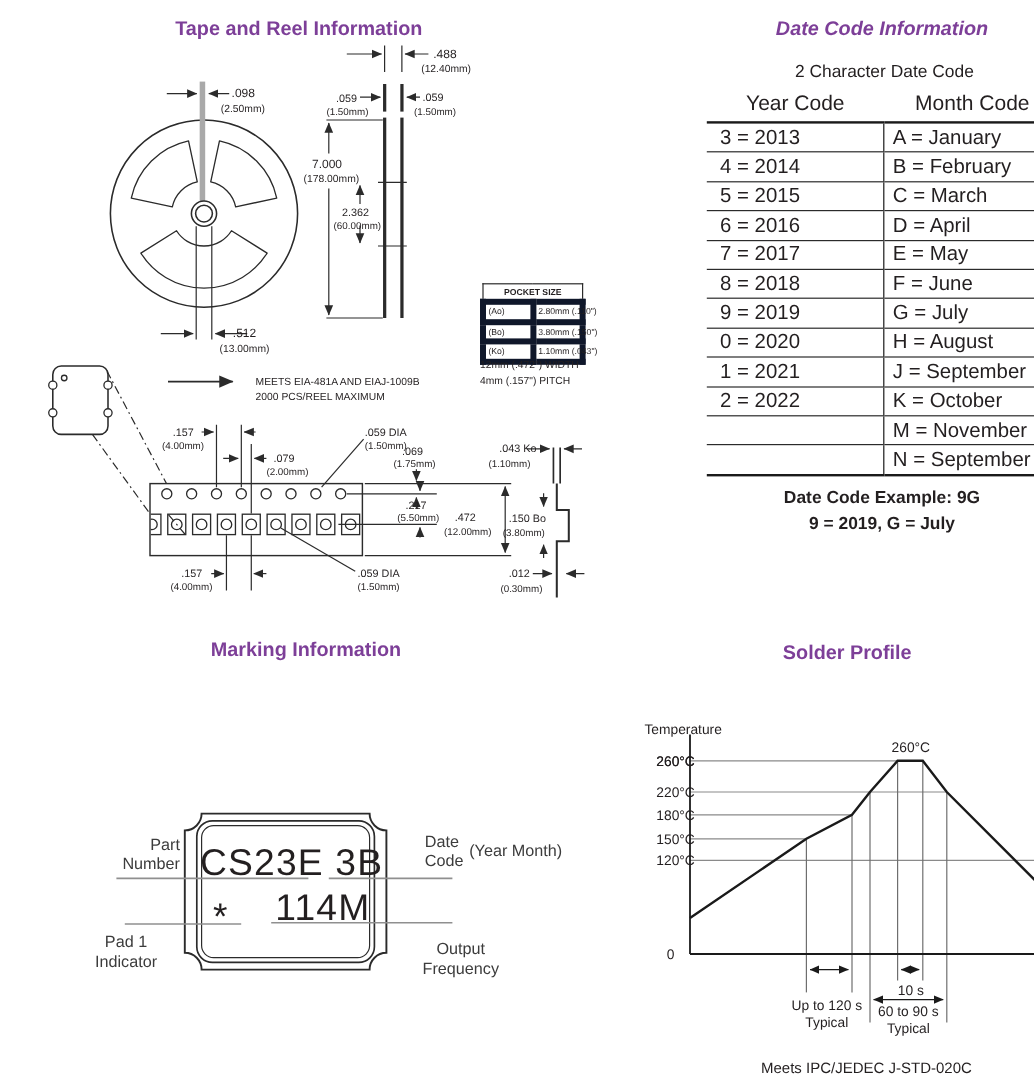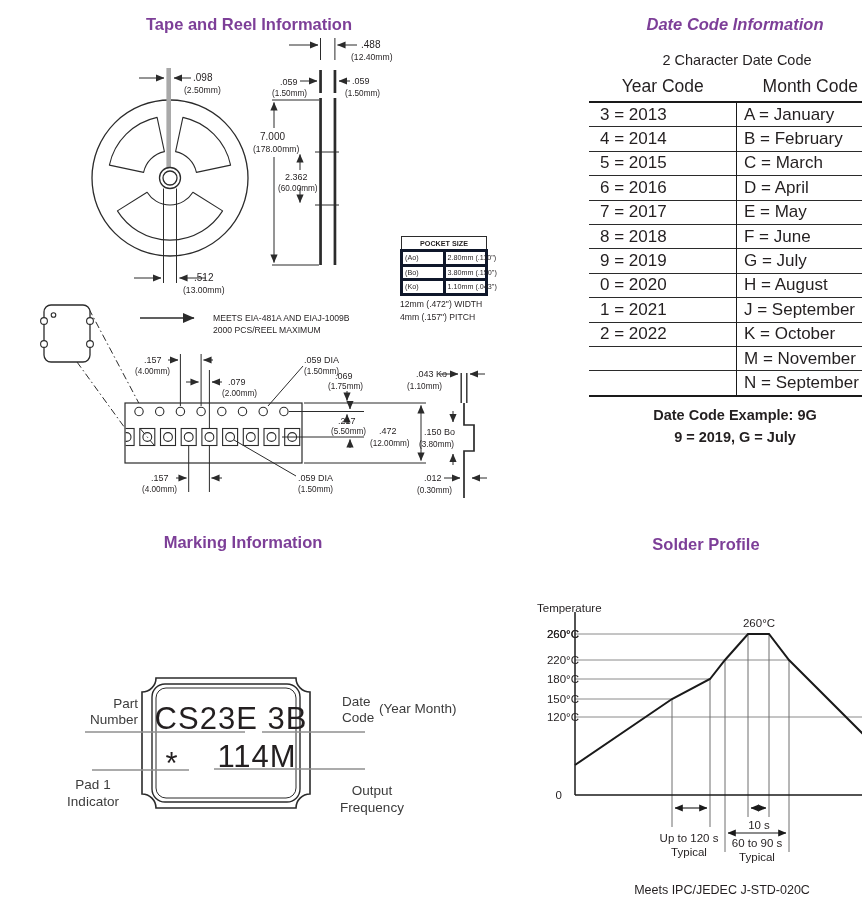--- a/index.html
+++ b/index.html
@@ -19,21 +19,21 @@
   #dc-table td{font-size:17px;height:23.4px;padding:0;vertical-align:middle;}
   #dc-table tbody tr + tr td{border-top:1.4px solid #2b2b2b;}
   #dc-table tbody tr:last-child td{border-bottom:2.5px solid #1a1a1a;}
   #dc-table td.y{width:131px;border-right:1.6px solid #1a1a1a;padding-left:11px;}
   #dc-table td.m{width:164px;padding-left:7px;}
   .dc-sub{position:absolute;text-align:center;font-size:14.5px;}
   .dc-ex{position:absolute;text-align:center;font-size:14.5px;font-weight:bold;}
   
   #pk-table{border-collapse:collapse;table-layout:fixed;width:88px;}
   #pk-table th{border:1px solid #2b2b2b;font-size:7.2px;font-weight:bold;text-align:center;height:12px;padding:0;}
-  #pk-table td{border:3px solid #0f172a;font-size:7.2px;height:11.5px;padding:0 0 0 2px;white-space:nowrap;}
+  #pk-table td{border:5px solid #0f172a;font-size:7.2px;height:11.5px;padding:0 0 0 2px;white-space:nowrap;}
   #pk-table td.k{width:20px;}
   .note{position:absolute;font-size:8.6px;white-space:nowrap;}
   .foot{position:absolute;text-align:center;font-size:12.5px;}
 </style>
 </head>
 <body>
 
 <div id="page">
 
   <div class="sec" id="sec-tape" style="left:0;top:0;width:530px;height:520px;">
@@ -305,21 +305,21 @@
         <tr>
             <td class="y"></td>
             <td class="m">N = September</td>
           </tr>
       </tbody>
     </table>
     <div class="dc-ex" style="left:14px;top:407px;width:318px;">Date Code Example: 9G</div>
     <div class="dc-ex" style="left:14px;top:429px;width:318px;">9 = 2019, G = July</div>
   </div>
 
-  <div class="sec" id="sec-marking" style="left:0;top:520px;width:440px;height:388px;">
+  <div class="sec" id="sec-marking" style="left:12px;top:520px;width:440px;height:388px;">
     <div class="sec-title" style="left:0;top:13px;width:422px;">Marking Information</div>
     <svg style="position:absolute;left:0;top:0;" width="440" height="388" viewBox="0 0 440 388">
       <g>
         <path d="M124,158 H264 A14 14 0 0 0 278,172 V274 A14 14 0 0 0 264,288 H124 A14 14 0 0 0 110,274 V172 A14 14 0 0 0 124,158 Z" fill="#fff" stroke="#2b2b2b" stroke-width="1.6"></path>
         <rect x="120" y="164" width="148" height="118" rx="13" fill="#fff" stroke="#2b2b2b" stroke-width="1.4"></rect>
         <rect x="124" y="168" width="140" height="110" rx="10" fill="none" stroke="#2b2b2b" stroke-width="1"></rect>
       </g>
       <g stroke="#8f8f8f" stroke-width="1.3">
         <line x1="53" y1="212" x2="213" y2="212"></line>
         <line x1="230" y1="212" x2="333" y2="212"></line>

